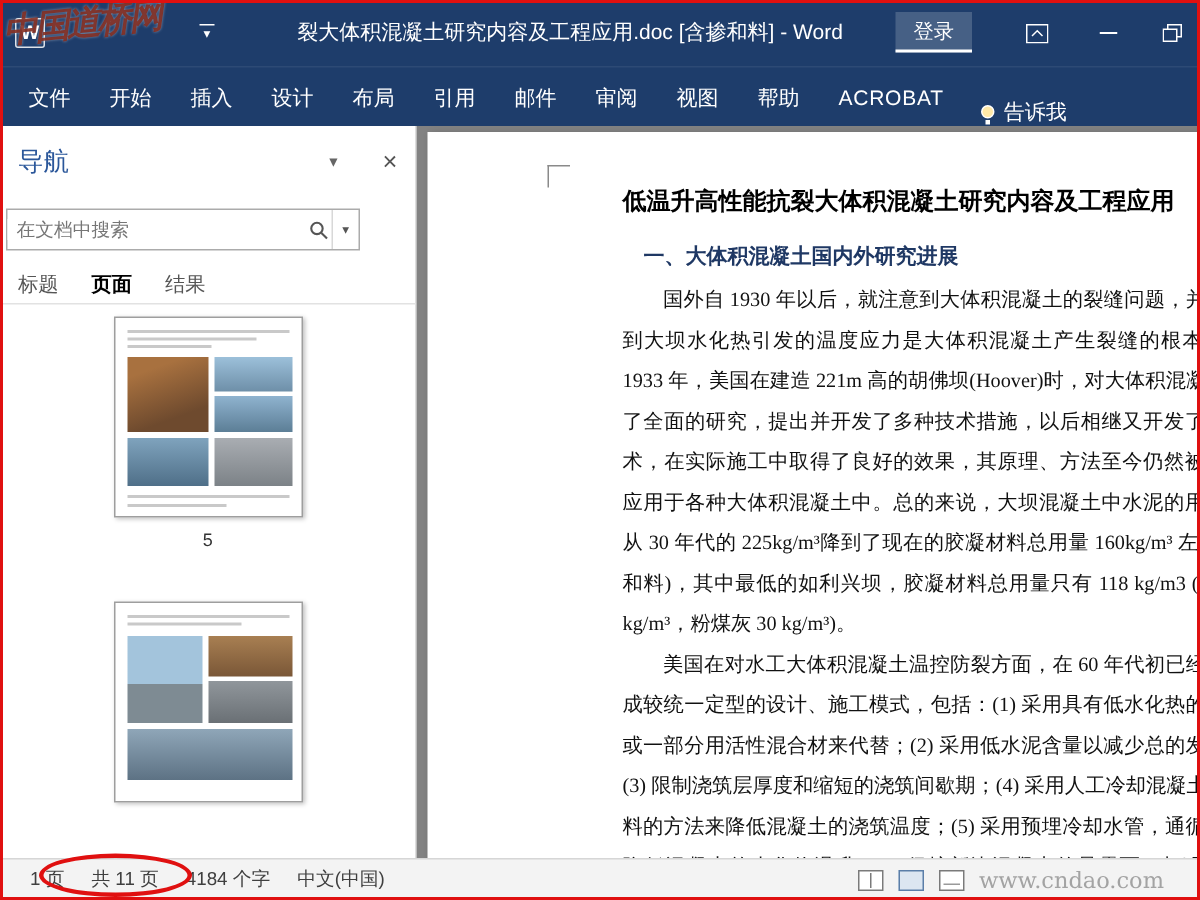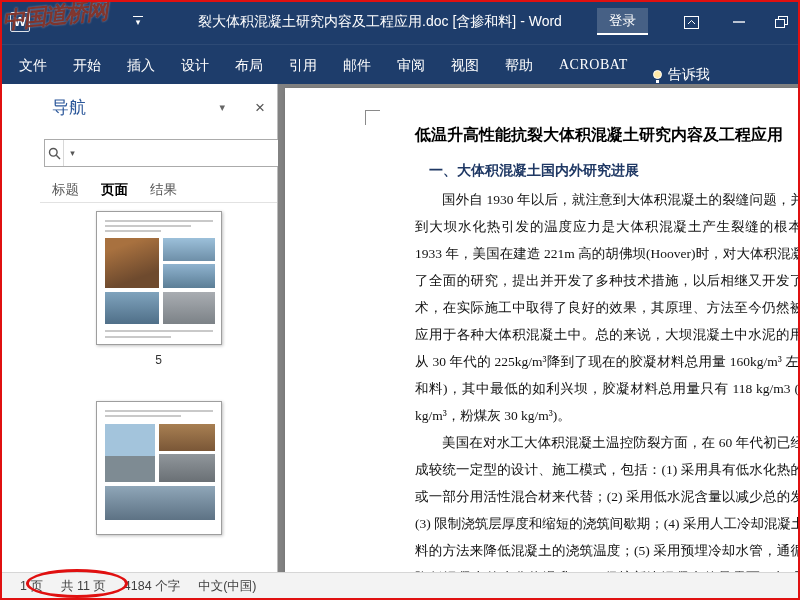--- a/index.html
+++ b/index.html
@@ -28,27 +28,27 @@
     padding:4px 12px 3px; font-size:13.5px; color:#fff; cursor:pointer; }
   .winbtn { position:absolute; top:12px; width:26px; height:20px; display:flex; align-items:center; justify-content:center; }
   .winbtn svg { display:block; }
   .btn-ribbonopts { right:96px; }
   .btn-min { right:48px; }
   .btn-restore { right:6px; }
   
   .ribbontabs { height:40px; background:var(--titlebar,#1e3d6b); display:flex; align-items:center;
     padding-left:6px; color:#fff; font-size:14px; border-top:1px solid rgba(255,255,255,.07); }
   .rtab { padding:0 13px; line-height:40px; white-space:nowrap; cursor:pointer; }
-  .rtab.acrobat { letter-spacing:.5px;font-family:Liberation Serif, serif; }
+  .rtab.acrobat { letter-spacing:.5px; }
   .tellme { display:flex; align-items:center; gap:6px; padding:0 12px; cursor:pointer;margin-top:20px; }
   .bulb { width:9px; height:9px; border-radius:50%; background:#ffe9a8; border:1px solid #fff; position:relative; }
   .bulb:after { content:""; position:absolute; left:2px; top:9px; width:3px; height:3px; background:#fff; }
   
   .main { height:488px; display:flex; }
-  .navpane { width:278px; background:#fff; border-right:1px solid #bdbdbd; display:flex; flex-direction:column;padding-left:40px; }
+  .navpane { width:278px; background:#fff; border-right:1px solid #bdbdbd; display:flex; flex-direction:column; }
   .nav-header { display:flex; align-items:center; padding:12px 12px 4px 12px; }
   .nav-title { font-size:17px; color:var(--accent,#2b579a); }
   .nav-caret { margin-left:auto; margin-right:30px; color:#666; font-size:11px; cursor:pointer; }
   .nav-close { color:#555; font-size:17px; line-height:17px; cursor:pointer; }
   .searchbox { margin:16px 0 0 4px; width:236px; height:28px; border:1px solid #ababab; display:flex; align-items:center; background:#fff; }
   .searchbox input { flex:1; border:none; outline:none; font-size:12.5px; padding:0 6px; min-width:0;
     font-family:"Liberation Sans","DejaVu Sans",sans-serif; color:#333; }
   .searchbox input::placeholder { color:#767676; }
   .mag { width:18px; display:flex; justify-content:center; cursor:pointer; }
   .sdrop { width:18px; text-align:center; font-size:9px; color:#555; border-left:1px solid #d8d8d8; line-height:26px; cursor:pointer; }
@@ -133,20 +133,21 @@
 
 <div class="main">
 
   <aside class="navpane">
     <div class="nav-header">
       <span class="nav-title">导航</span>
       <span class="nav-caret">▾</span>
       <span class="nav-close">×</span>
     </div>
     <div class="searchbox">
+      <input placeholder="在文档中搜索" style="">
       <span class="mag">
         <svg width="13" height="13" viewBox="0 0 13 13">
             <circle cx="5.3" cy="5.3" r="3.8" fill="none" stroke="#555" stroke-width="1.4"></circle>
             <line x1="8.3" y1="8.3" x2="12" y2="12" stroke="#555" stroke-width="1.4"></line>
           </svg>
       </span>
       <span class="sdrop">▾</span>
     </div>
     <div class="nav-tabs">
       <span class="nav-tab">标题</span>
@@ -190,17 +191,23 @@
       </div>
     </div>
   </section>
 </div>
 
 <footer class="statusbar">
   <span class="sitem">1 页</span>
   <span class="sitem">共 11 页</span>
   <span class="sitem">4184 个字</span>
   <span class="sitem">中文(中国)</span>
+  <div class="sright">
+    <span class="vicon book"></span>
+    <span class="vicon pagev"></span>
+    <span class="vicon webv"></span>
+    <span class="wm-bottom">www.cndao.com</span>
+  </div>
 </footer>
 
 <div class="wm-top">中国道桥网</div>
 <div class="red-frame"></div>
 <div class="red-ellipse"></div>
 
 </body></html>

